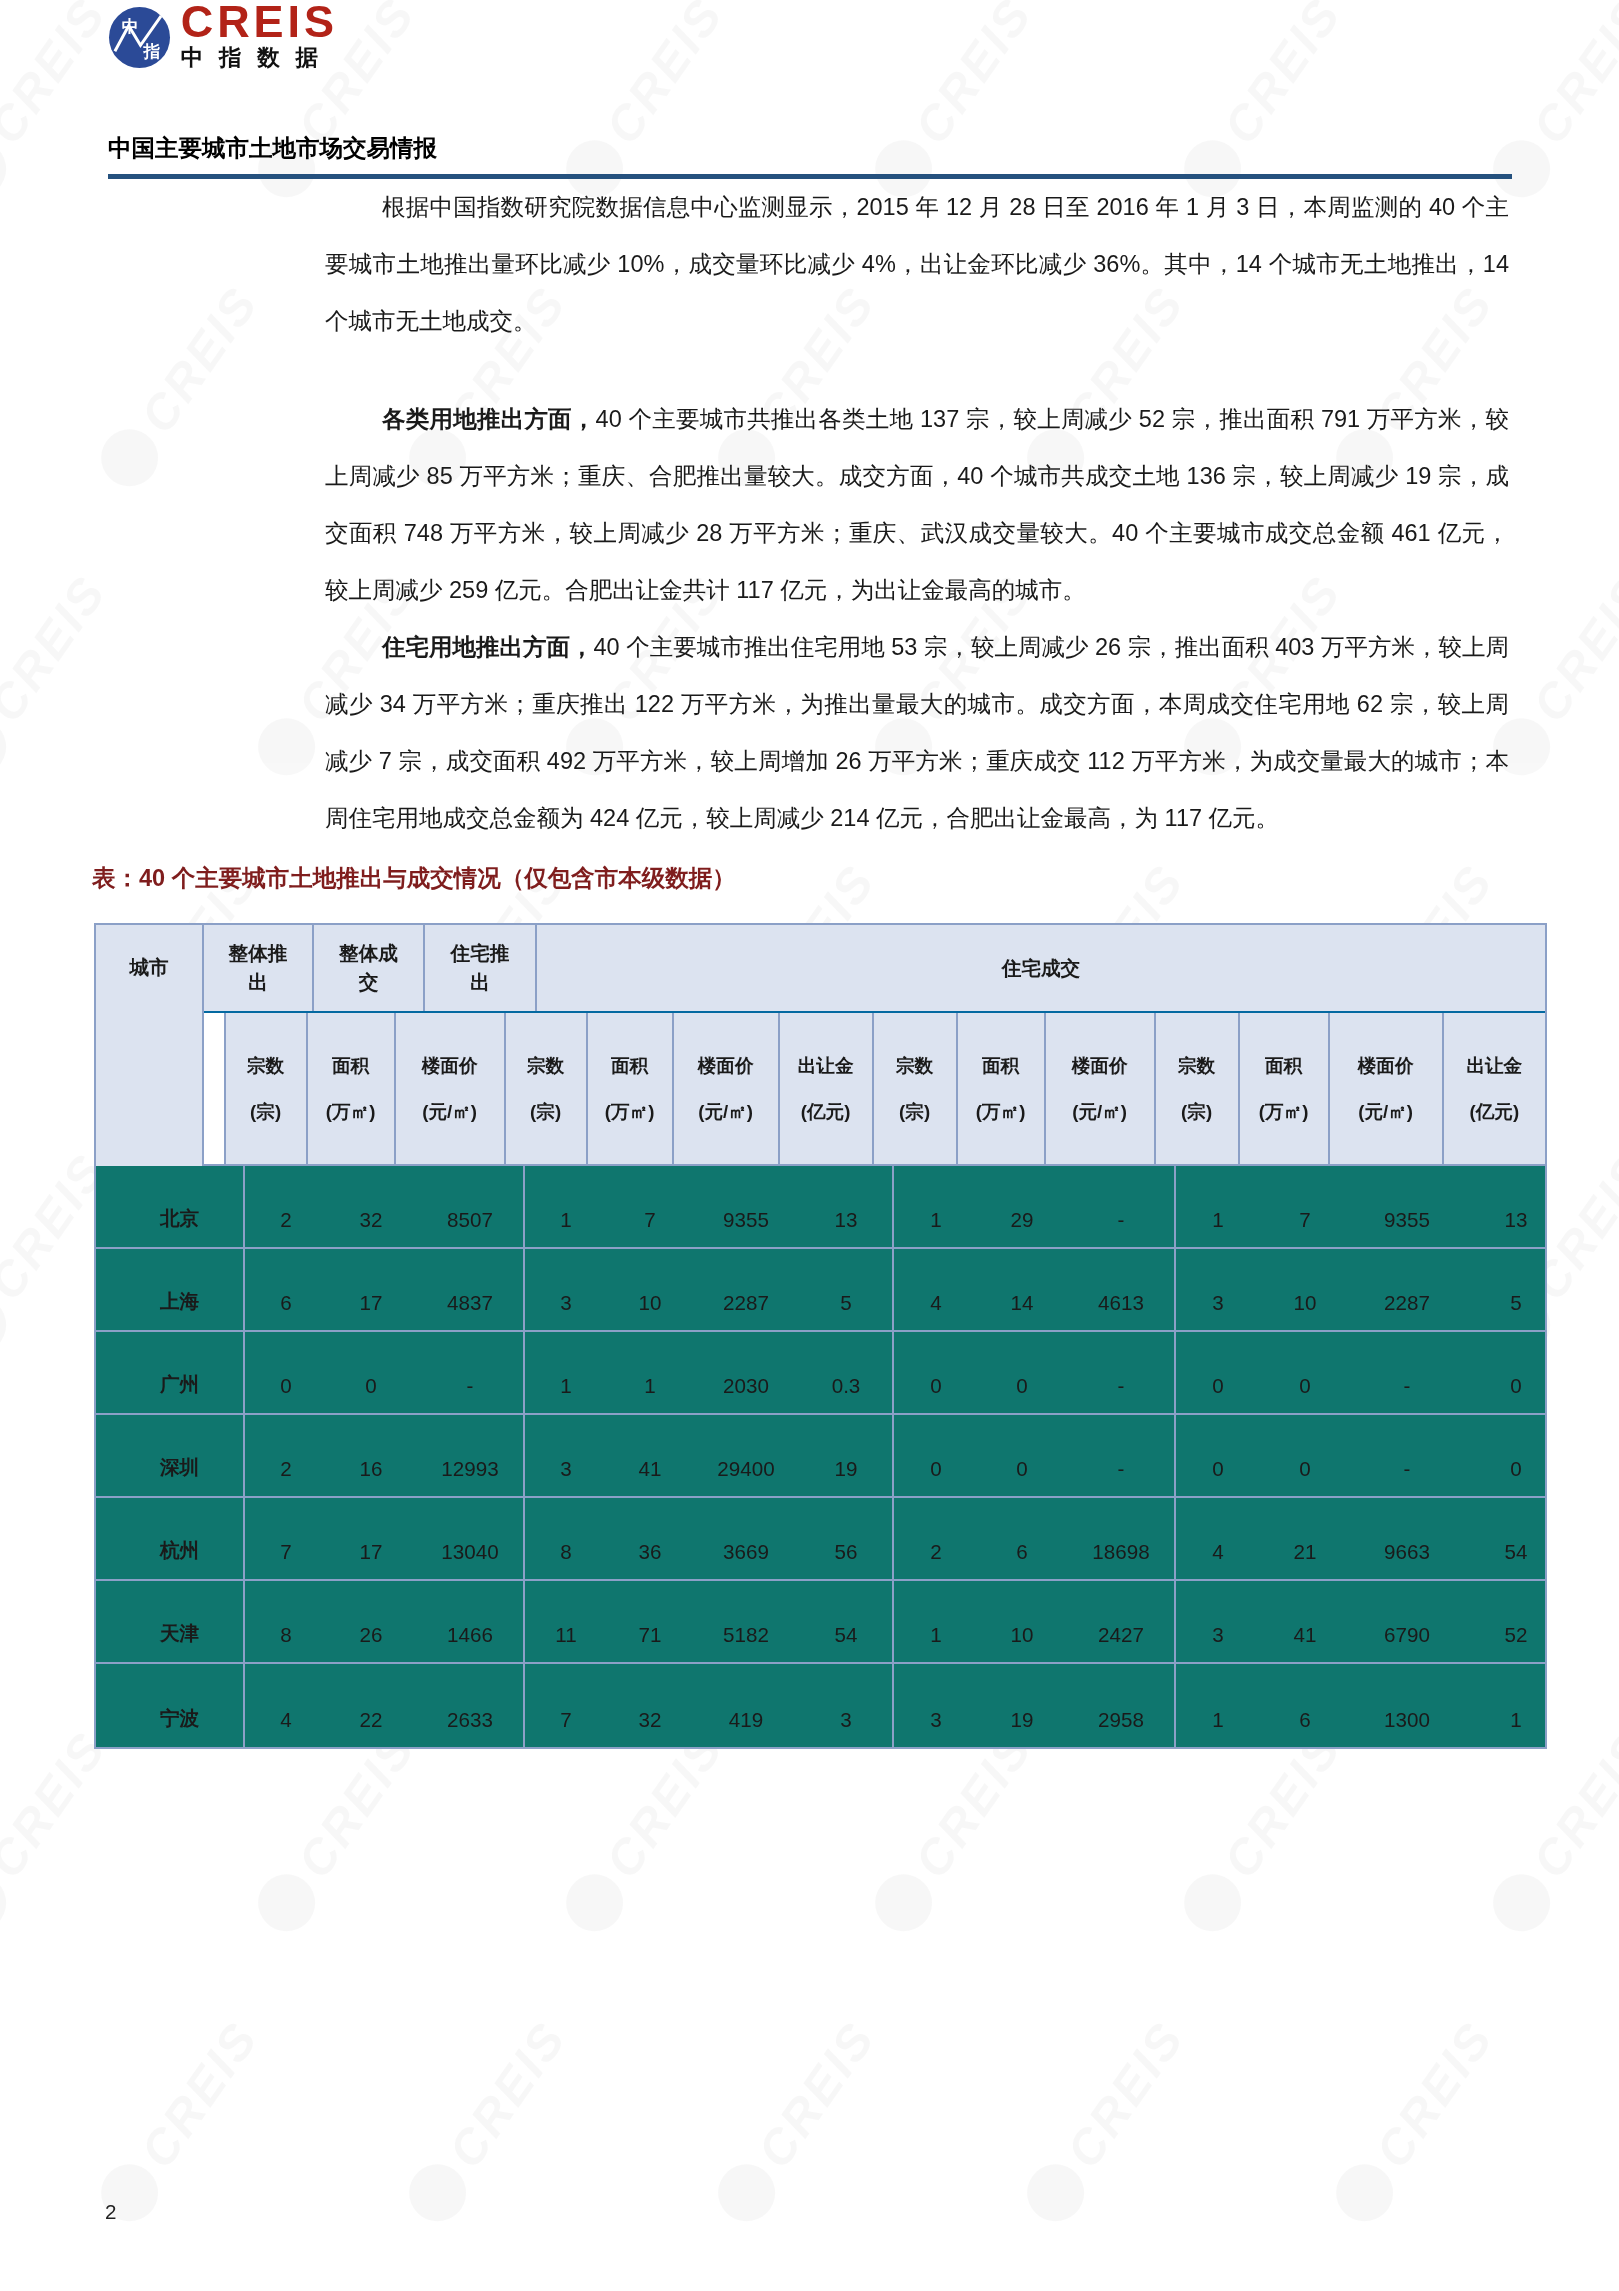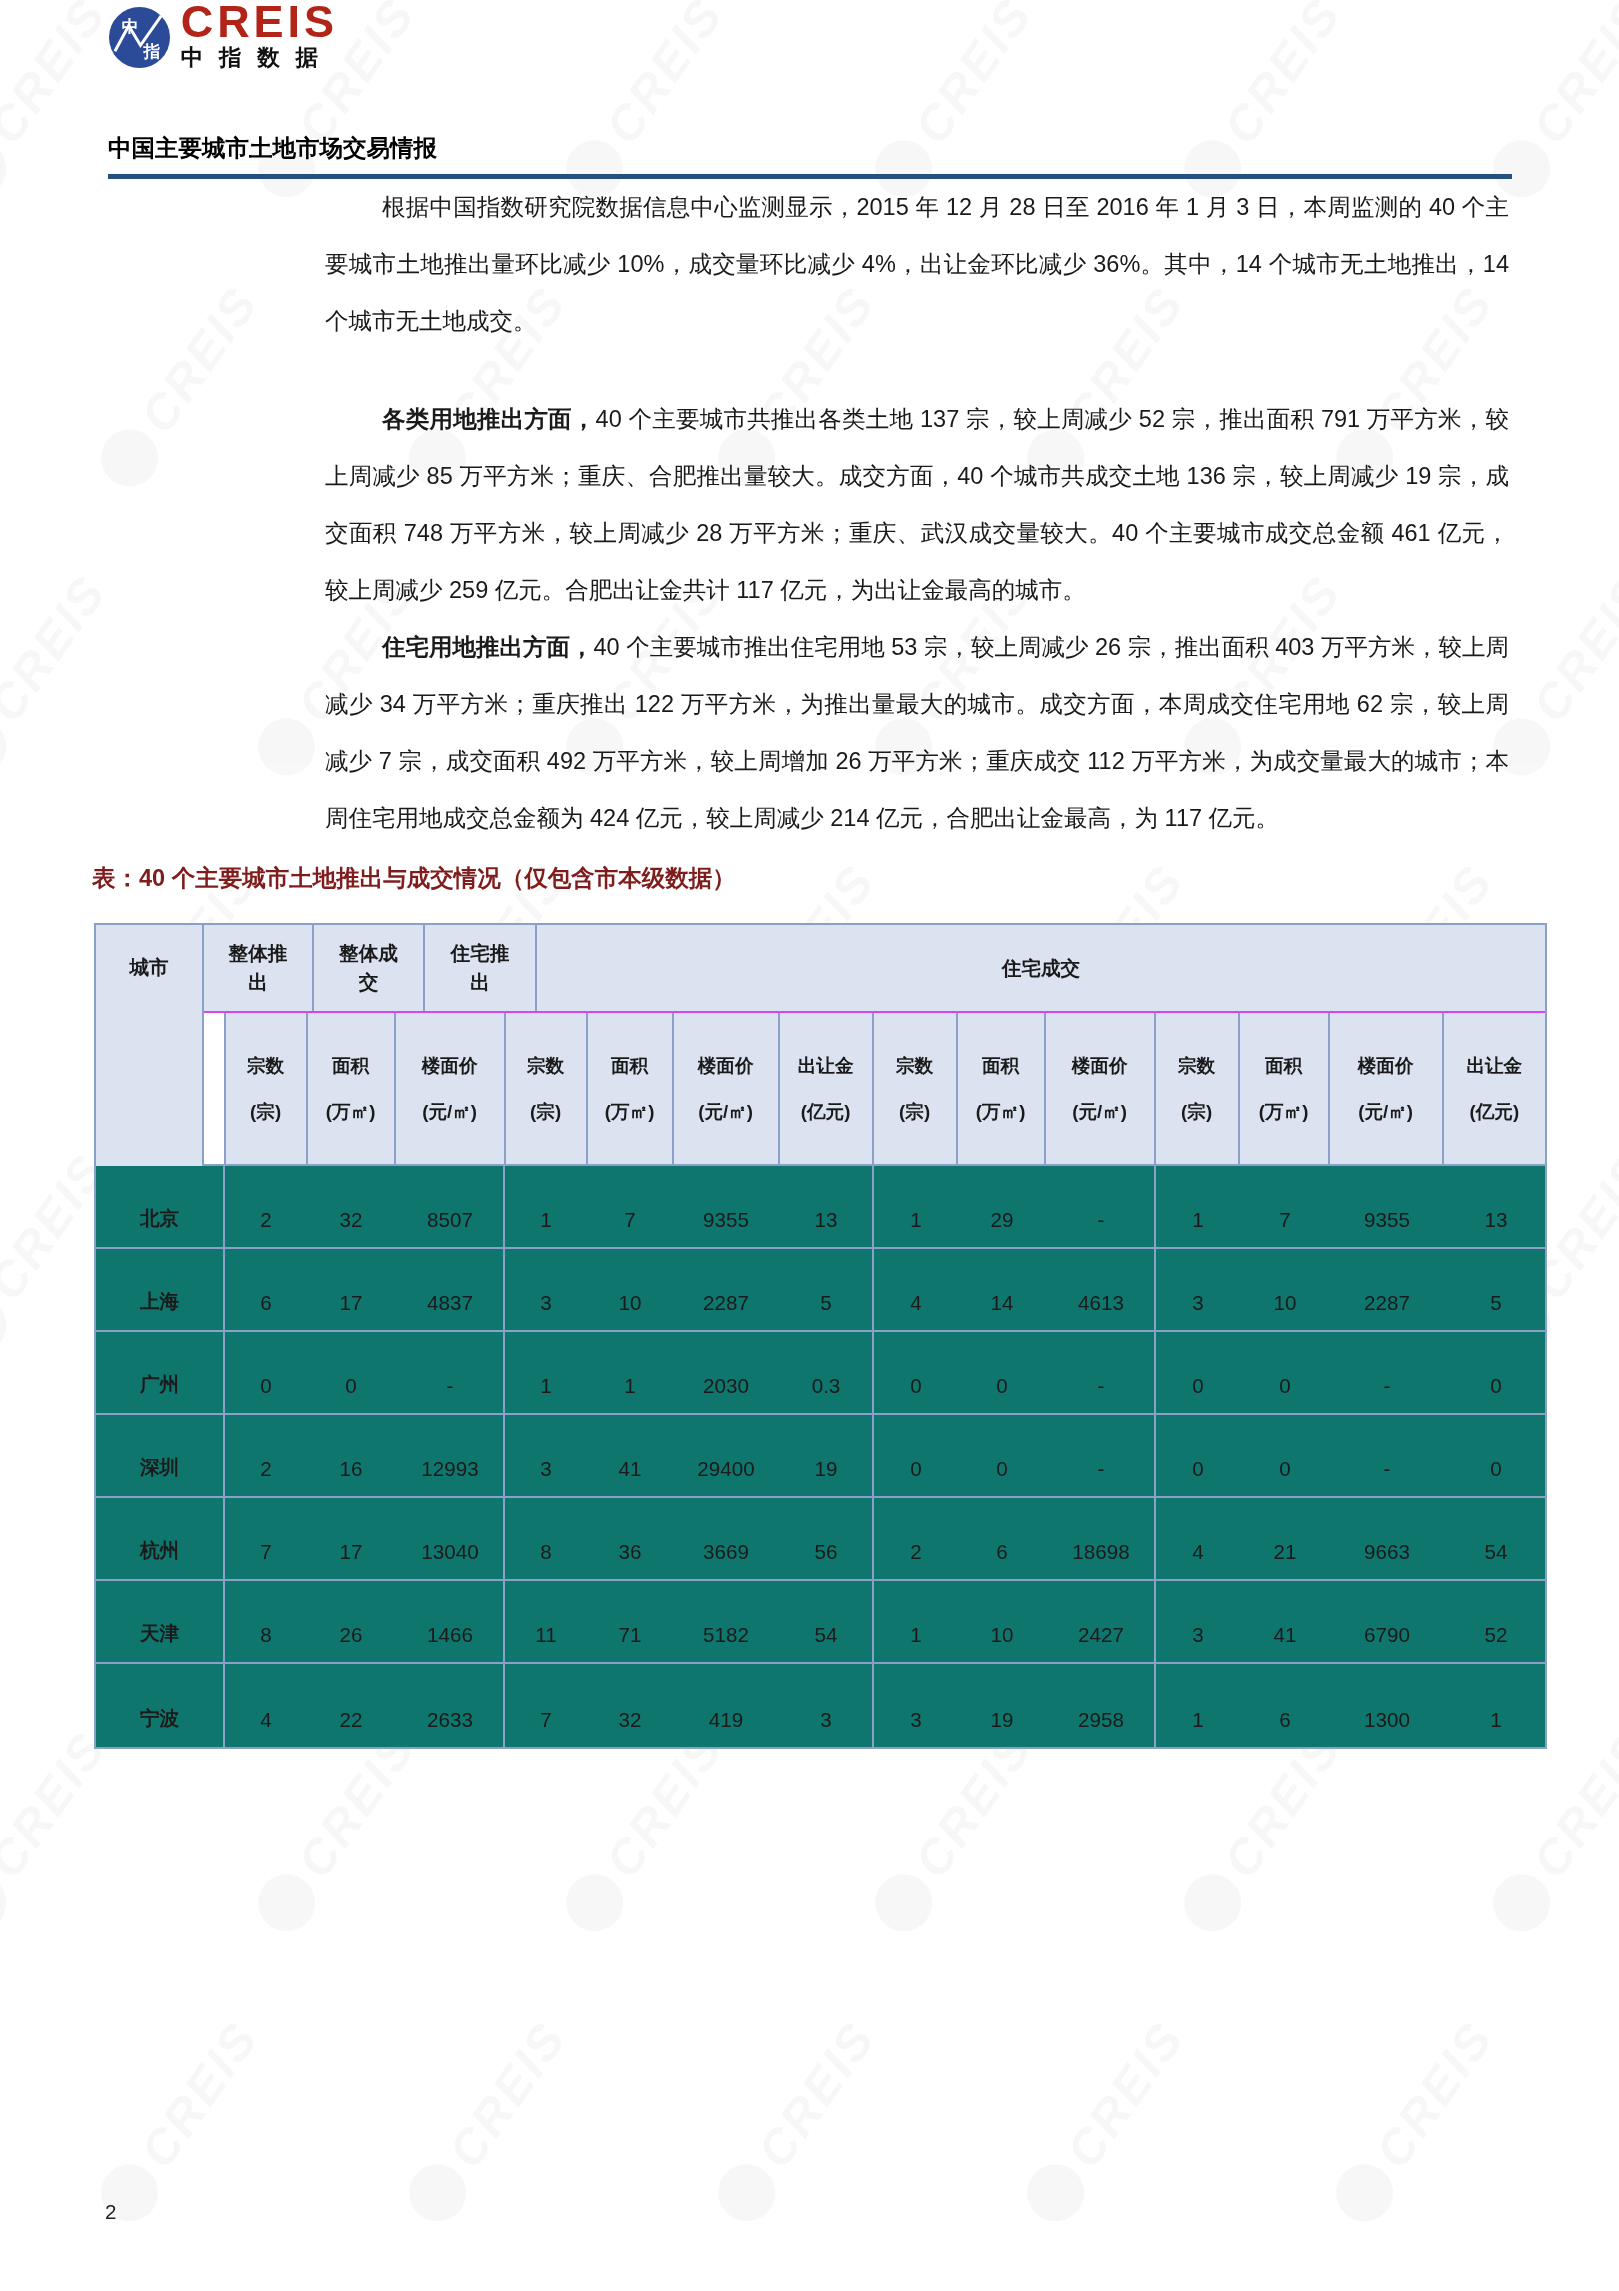--- a/index.html
+++ b/index.html
@@ -32,38 +32,38 @@
   .tcaption{margin:15.7px 0 0 92px;font-size:23.5px;font-weight:bold;color:#7f1d1d;}
   
   .tbl{margin:29px 0 0 94px;width:1453px;border:2px solid #8ba0c7;border-bottom-width:2.9px;
        box-sizing:border-box;background:#0f766e;}
   .thead{display:flex;}
   .city-head{width:108px;flex:none;border-right:2px solid #8ba0c7;background:#dce3f0;
              box-sizing:border-box;display:flex;justify-content:center;align-items:flex-start;
              padding-top:29px;font-size:19.6px;font-weight:bold;}
   .head-right{flex:1;display:flex;flex-direction:column;min-width:0;}
   .band{display:flex;}
-  #band1{height:86px;border-bottom:2px solid #d946ef;font-family:Liberation Serif, serif;}
+  #band1{height:86px;border-bottom:2px solid #0369a1;font-family:Liberation Serif, serif;}
   #band2{height:151px;border-bottom:2px solid #8ba0c7;}
   .b1cell{box-sizing:border-box;border-right:2px solid #8ba0c7;background:#dce3f0;
           display:flex;justify-content:center;align-items:center;text-align:center;
           font-size:19.6px;font-weight:bold;white-space:pre-line;line-height:29px;flex:none;}
   .b1cell:last-child{border-right:none;flex:1;}
   .b2cell{box-sizing:border-box;border-right:2px solid #8ba0c7;background:#dce3f0;
           display:flex;flex-direction:column;justify-content:center;align-items:center;
           font-size:18.6px;font-weight:bold;flex:none;}
   .b2cell .u{margin-top:19.6px;font-weight:bold;}
   .b2cell:last-child{border-right:none;flex:1;}
   .b2cell.blank{background:#ffffff;}
   
   .trow{display:flex;height:83px;border-bottom:2px solid #8ba0c7;box-sizing:border-box;}
   .trow:last-child{border-bottom:none;}
   .tcity{width:129px;flex:none;box-sizing:border-box;border-right:2px solid #8ba0c7;
          display:flex;justify-content:center;align-items:flex-end;padding-bottom:15.7px;
-         font-size:19.6px;font-weight:bold;}
+         font-size:19.6px;font-weight:bold;margin-left:20px;}
   .gcell{box-sizing:border-box;border-right:2px solid #8ba0c7;display:flex;
          align-items:flex-end;padding-bottom:15.7px;flex:none;}
   .gcell:last-child{border-right:none;flex:1;}
   .num{font-size:20.6px;text-align:center;flex:none;min-width:0;}
   
   .pagenum{position:absolute;left:105px;top:2194px;font-size:20.6px;color:#222;z-index:1;}
 </style>
 </head>
 <body>
 

